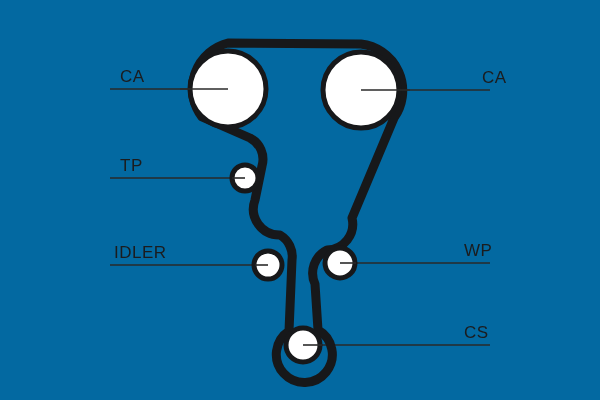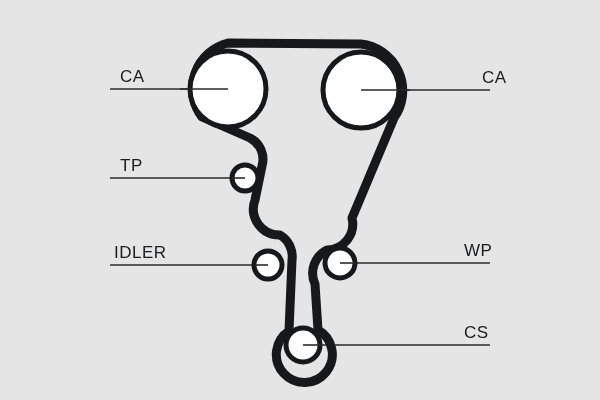--- a/index.html
+++ b/index.html
@@ -31,21 +31,21 @@
     font-family: "Liberation Sans", sans-serif;
     font-size: 17px;
     font-weight: 400;
     fill: #1b1c1e;
     letter-spacing: 0.5px;
   }
 </style>
 </head>
 <body>
 
-<div id="diagram-root" style="background: #e5e5e5;">
+<div id="diagram-root" style="background: #0369a1;">
   <svg id="belt-svg" viewBox="0 0 600 400">
 
     <g>
       <line x1="110" y1="89" x2="228" y2="89" stroke="#2a2a2a" stroke-width="1.6"></line>
       <line x1="361" y1="90" x2="490" y2="90" stroke="#2a2a2a" stroke-width="1.6"></line>
       <line x1="110" y1="178" x2="245" y2="178" stroke="#2a2a2a" stroke-width="1.6"></line>
       <line x1="110" y1="265" x2="268" y2="265" stroke="#2a2a2a" stroke-width="1.6"></line>
       <line x1="340" y1="263" x2="490" y2="263" stroke="#2a2a2a" stroke-width="1.6"></line>
       <line x1="303" y1="345" x2="490" y2="345" stroke="#2a2a2a" stroke-width="1.6"></line>
     </g>

